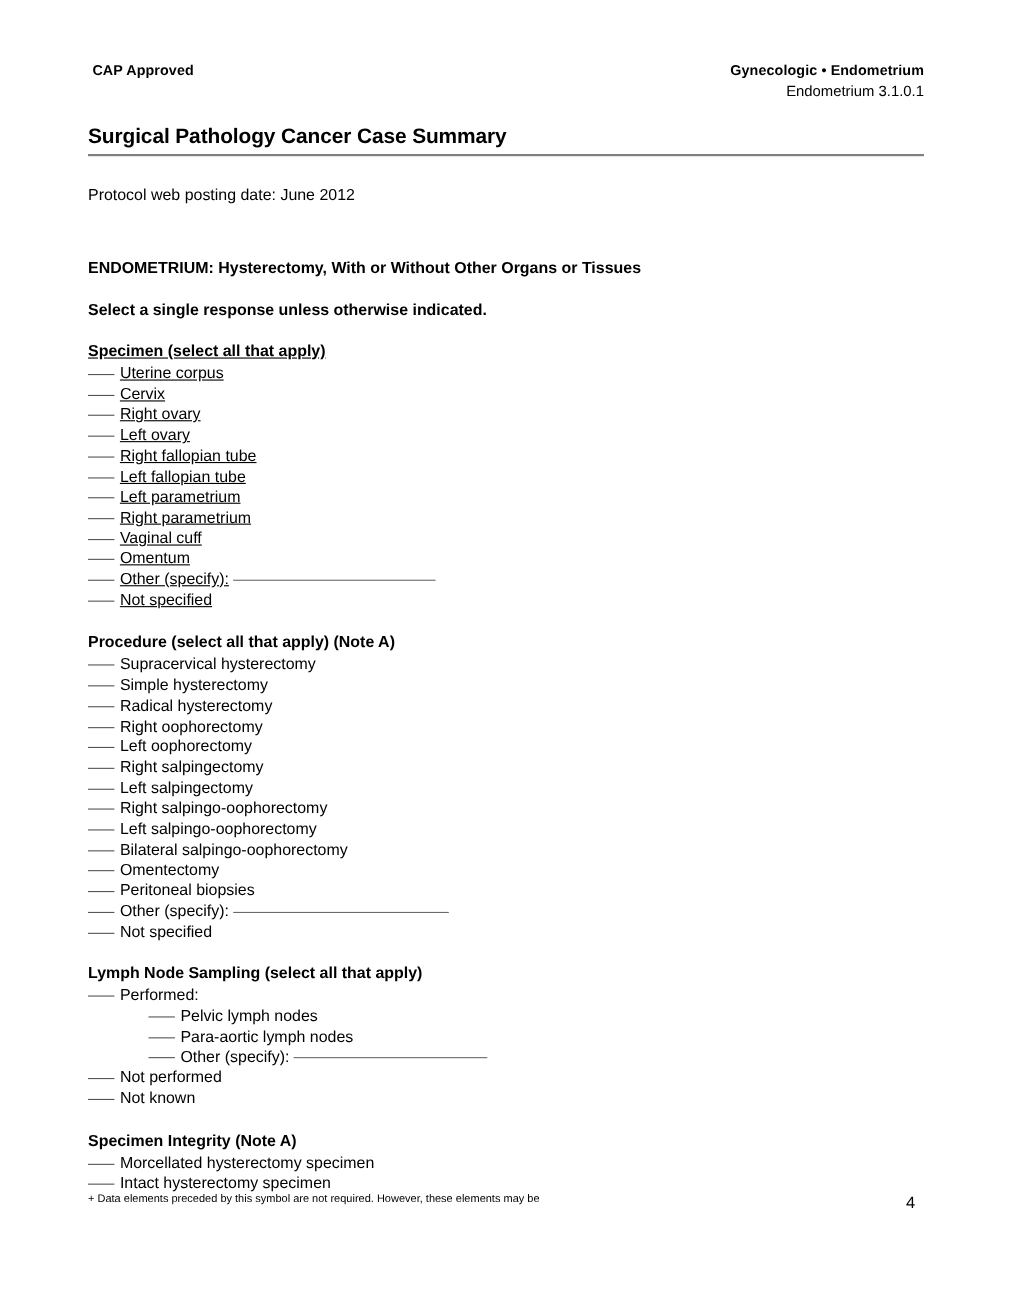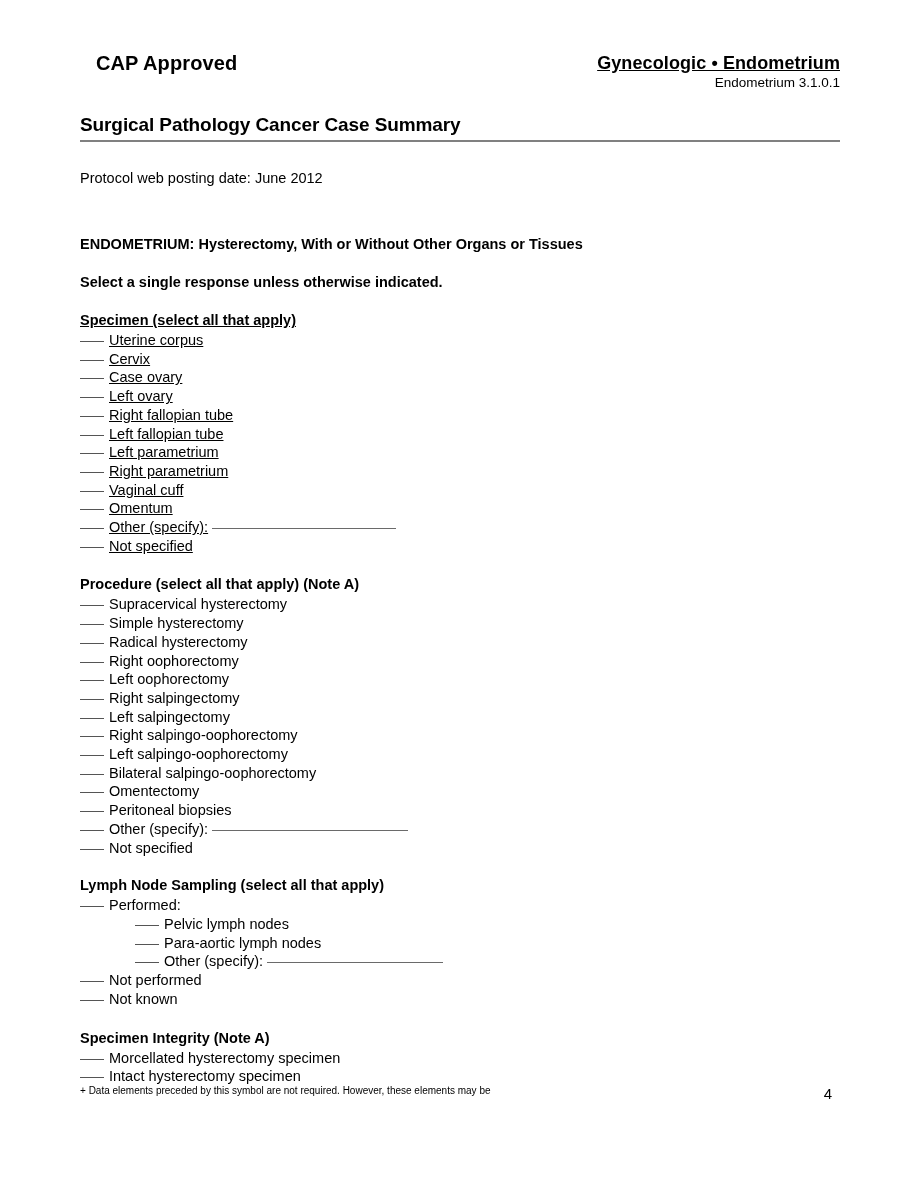--- a/index.html
+++ b/index.html
@@ -31,40 +31,39 @@
   }
 
   
   .doc-header {
     position: relative;
     height: 44px;
     margin-top: 55px;
   }
   .hdr-left {
     position: absolute;
-    left: 16px;
-    top: 0;
-    font-size: 20px;
+    left: 4px;
+    top: 0;
+    font-size: 13px;
     font-weight: bold;
     letter-spacing: 0.1px;
     line-height: 17px;
   }
   .hdr-right {
     position: absolute;
     right: 0;
     top: 0;
     text-align: right;
   }
   .hdr-right .org {
-    font-size: 18px;
+    font-size: 13px;
     font-weight: bold;
     letter-spacing: 0.1px;
     line-height: 17px;
     white-space: nowrap;
-    text-decoration: underline;
   }
   .hdr-right .ver {
     font-size: 13.5px;
     font-weight: normal;
     line-height: 17px;
     margin-top: 2px;
     white-space: nowrap;
   }
 
   
@@ -185,21 +184,21 @@
     <div class="posting-date">Protocol web posting date: June 2012</div>
 
     <div class="emphasis first">ENDOMETRIUM: Hysterectomy, With or Without Other Organs or Tissues</div>
     <div class="emphasis second">Select a single response unless otherwise indicated.</div>
 
     <div class="section sec-specimen">
       <div class="section-head">Specimen (select all that apply)</div>
       <ul class="opts">
         <li><span class="blank"></span><span>Uterine corpus</span></li>
         <li><span class="blank"></span><span>Cervix</span></li>
-        <li><span class="blank"></span><span>Case ovary</span></li>
+        <li><span class="blank"></span><span>Right ovary</span></li>
         <li><span class="blank"></span><span>Left ovary</span></li>
         <li><span class="blank"></span><span>Right fallopian tube</span></li>
         <li><span class="blank"></span><span>Left fallopian tube</span></li>
         <li><span class="blank"></span><span>Left parametrium</span></li>
         <li><span class="blank"></span><span>Right parametrium</span></li>
         <li><span class="blank"></span><span>Vaginal cuff</span></li>
         <li><span class="blank"></span><span>Omentum</span></li>
         <li><span class="blank"></span><span>Other (specify):</span><span class="fill w1"></span></li>
         <li><span class="blank"></span><span>Not specified</span></li>
       </ul>

